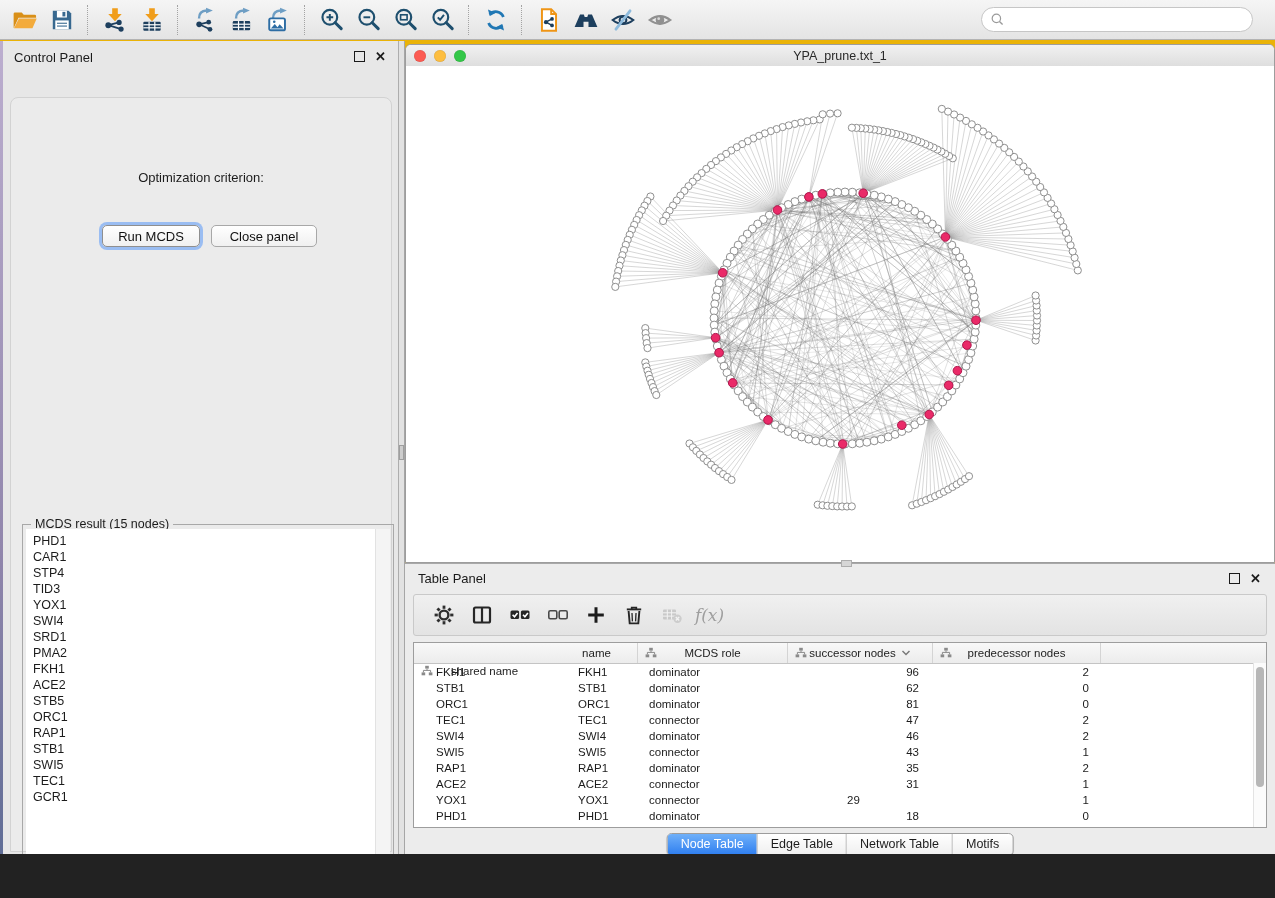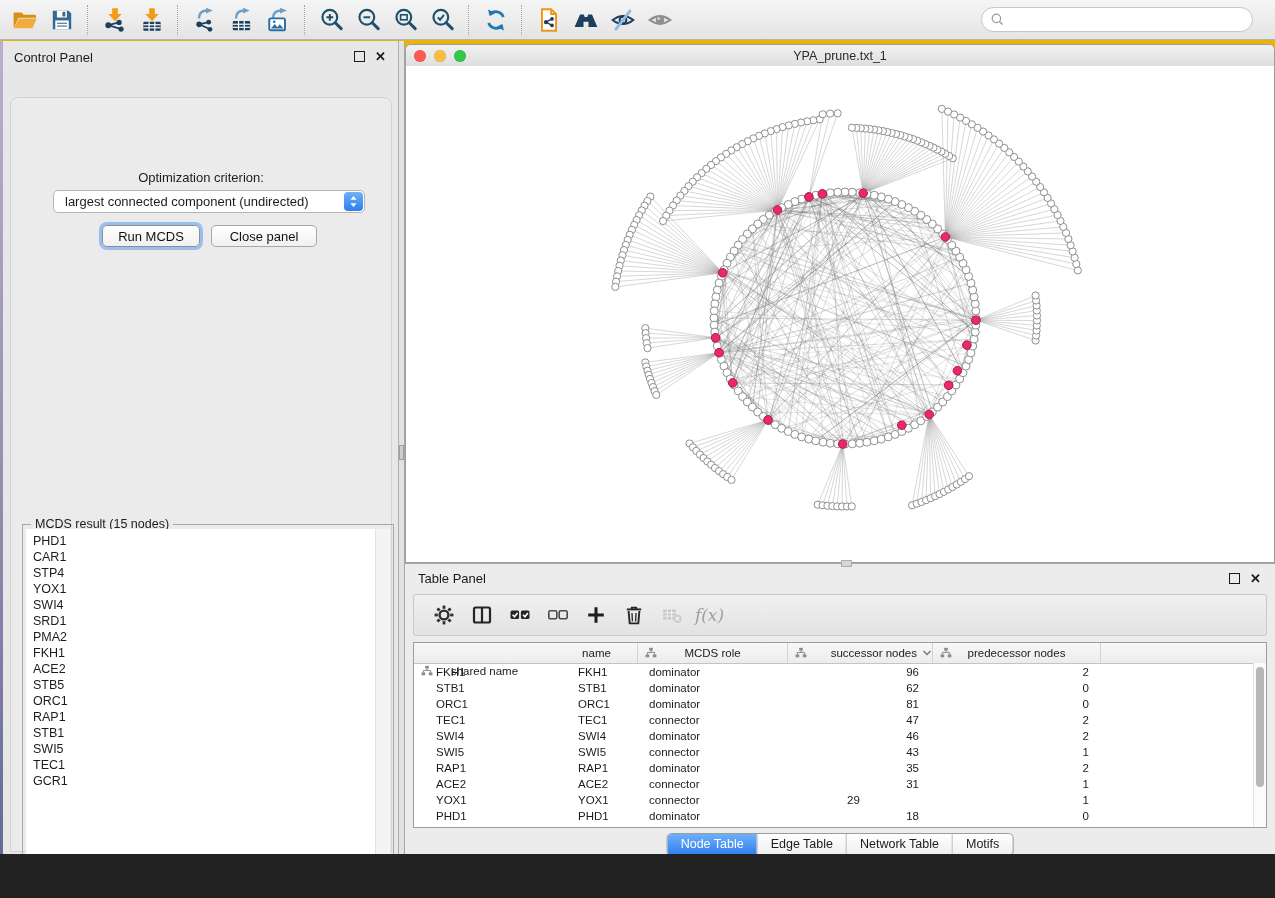--- a/index.html
+++ b/index.html
@@ -385,38 +385,30 @@
   <div class="abs" id="wall-bottom"></div>
 
   <div class="abs" id="control-panel">
     <div class="abs panel-title" style="left:11px;top:9px;">Control Panel</div>
     <div class="win-btns" style="right:12px;top:10px;">
       <span class="win-float"></span>
       <span class="win-close">✕</span>
     </div>
     <div class="abs" id="cp-inner">
       <div class="abs" id="opt-label">Optimization criterion:</div>
-      <div class="abs" id="opt-select">
-        <span class="val">largest connected component (undirected)</span>
-        <span id="opt-stepper">
-          <svg viewBox="0 0 10 14" width="9" height="13">
-              <path d="M5 1 L8.4 5 H1.6 Z" fill="#fff"></path>
-              <path d="M5 13 L1.6 9 H8.4 Z" fill="#fff"></path>
-            </svg>
-        </span>
-      </div>
       <div class="mac-btn" id="run-btn">Run MCDS</div>
       <div class="mac-btn" id="close-btn">Close panel</div>
 
       <div class="abs" id="mcds-box">
         <span id="mcds-legend">MCDS result (15 nodes)</span>
         <div id="mcds-list">
             <div class="mcds-item">PHD1</div>
             <div class="mcds-item">CAR1</div>
             <div class="mcds-item">STP4</div>
+            <div class="mcds-item">TID3</div>
             <div class="mcds-item">YOX1</div>
             <div class="mcds-item">SWI4</div>
             <div class="mcds-item">SRD1</div>
             <div class="mcds-item">PMA2</div>
             <div class="mcds-item">FKH1</div>
             <div class="mcds-item">ACE2</div>
             <div class="mcds-item">STB5</div>
             <div class="mcds-item">ORC1</div>
             <div class="mcds-item">RAP1</div>
             <div class="mcds-item">STB1</div>
@@ -1278,21 +1270,21 @@
           </div>
           <div class="th" style="width: 82px;">
             <span>name</span>
           </div>
           <div class="th" style="width: 150px;">
             <svg class="tree">
               <use href="#sym-col-tree"></use>
             </svg>
             <span>MCDS role</span>
           </div>
-          <div class="th" style="width: 145px; justify-content: flex-end;">
+          <div class="th" style="width: 145px;">
             <svg class="tree">
               <use href="#sym-col-tree"></use>
             </svg>
             <span>successor nodes</span>
             <svg class="sortch">
               <use href="#sym-sort-down"></use>
             </svg>
           </div>
           <div class="th" style="width: 168px;">
             <svg class="tree">

